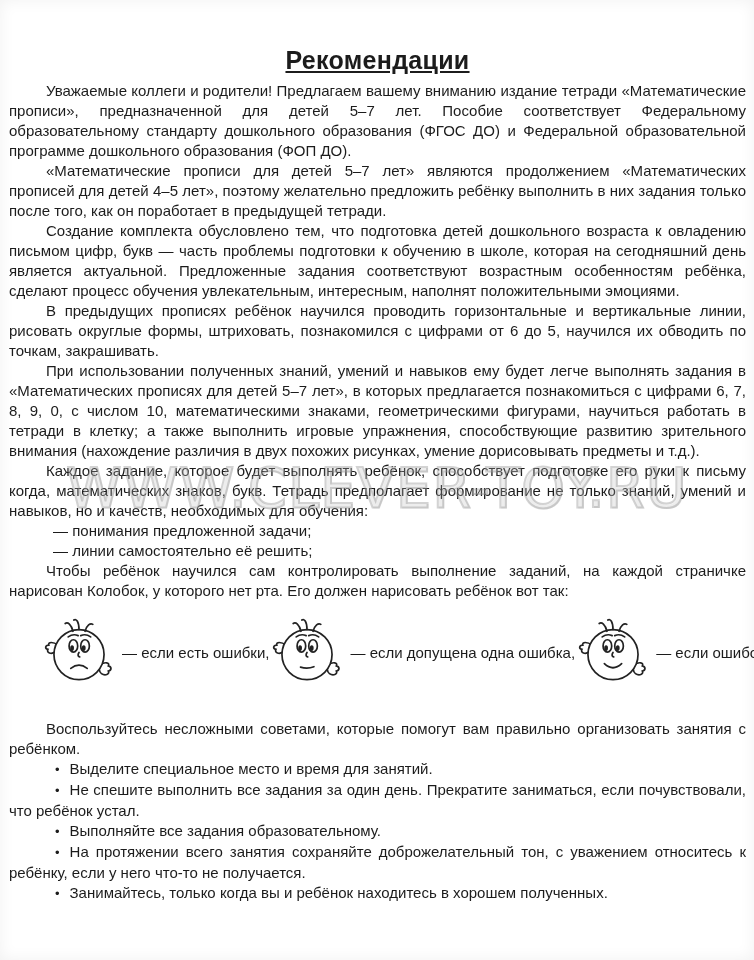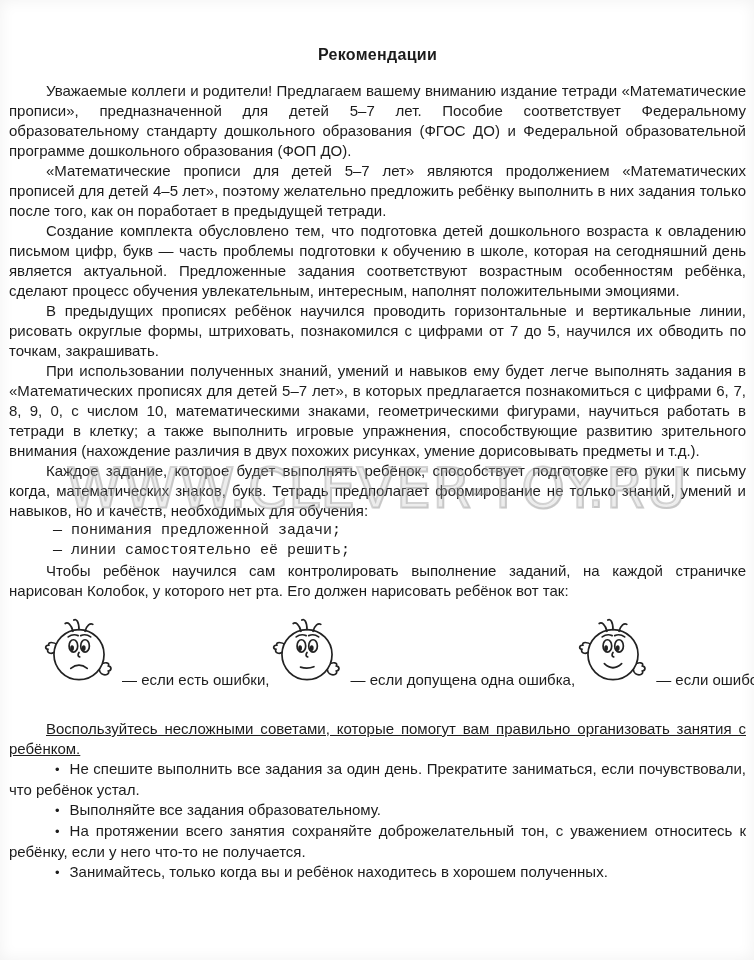--- a/index.html
+++ b/index.html
@@ -16,59 +16,59 @@
     background: #ffffff;
     box-shadow: inset 0 0 16px rgba(0,0,0,0.06);
     overflow: hidden;
   }
   .content {
     position: relative;
     padding: 46px 8px 0 9px;
     z-index: 1;
   }
   h1.title {
-    font-size: 16px;
+    font-size: 25px;
     font-weight: bold;
     text-align: center;
-    margin: 0 0 17px 0;
+    margin: 0 0 6px 0;
     letter-spacing: 0.3px;
+    text-decoration: underline;
   }
   p {
     margin: 0;
     font-size: 15px;
     line-height: 20px;
     text-align: justify;
     text-indent: 37px;
   }
   p.dash {
     text-indent: 0;
     padding-left: 44px;
     text-align: left;
-    font-family: Liberation Mono, monospace;
   }
   p.bullet { text-indent: 46px; }
   .bmark { padding-right: 10px; font-size: 13px; }
   .faces-row {
     display: flex;
     align-items: center;
     justify-content: space-between;
     margin: 8px 4px 0 32px;
     height: 86px;
   }
-  .face-group { display: flex; align-items: flex-end; }
+  .face-group { display: flex; align-items: center; }
   .face-caption {
     font-size: 15px;
     margin-left: 5px;
     white-space: nowrap;
   }
   svg.kolobok { width: 76px; height: 72px; display: block; }
   svg.kolobok path, svg.kolobok circle, svg.kolobok ellipse {
     vector-effect: non-scaling-stroke;
   }
-  .advice-intro { margin-top: 24px; text-decoration: underline; }
+  .advice-intro { margin-top: 24px; }
   .watermark {
     position: absolute;
     left: 50%; top: 487px;
     transform: translate(-50%, -50%);
     white-space: nowrap;
     font-weight: normal;
     font-size: 56px;
     letter-spacing: 1px;
     color: rgba(255,255,255,0.12);
     -webkit-text-stroke: 2px rgba(150,150,150,0.42);
@@ -86,21 +86,21 @@
   <div class="watermark">WWW.CLEVER-TOY.RU</div>
 
   <div class="content">
 
     <h1 class="title">Рекомендации</h1>
 
     <div>
         <p class="para">Уважаемые коллеги и родители! Предлагаем вашему вниманию издание тетради «Математические прописи», предназначенной для детей 5–7 лет. Пособие соответствует Федеральному образовательному стандарту дошкольного образования (ФГОС ДО) и Федеральной образовательной программе дошкольного образования (ФОП ДО).</p>
         <p class="para">«Математические прописи для детей 5–7 лет» являются продолжением «Математических прописей для детей 4–5 лет», поэтому желательно предложить ребёнку выполнить в них задания только после того, как он поработает в предыдущей тетради.</p>
         <p class="para">Создание комплекта обусловлено тем, что подготовка детей дошкольного возраста к овладению письмом цифр, букв — часть проблемы подготовки к обучению в школе, которая на сегодняшний день является актуальной. Предложенные задания соответствуют возрастным особенностям ребёнка, сделают процесс обучения увлекательным, интересным, наполнят положительными эмоциями.</p>
-        <p class="para">В предыдущих прописях ребёнок научился проводить горизонтальные и вертикальные линии, рисовать округлые формы, штриховать, познакомился с цифрами от 7 до 5, научился их обводить по точкам, закрашивать.</p>
+        <p class="para">В предыдущих прописях ребёнок научился проводить горизонтальные и вертикальные линии, рисовать округлые формы, штриховать, познакомился с цифрами от 6 до 5, научился их обводить по точкам, закрашивать.</p>
         <p class="para">При использовании полученных знаний, умений и навыков ему будет легче выполнять задания в «Математических прописях для детей 5–7 лет», в которых предлагается познакомиться с цифрами 6, 7, 8, 9, 0, с числом 10, математическими знаками, геометрическими фигурами, научиться работать в тетради в клетку; а также выполнить игровые упражнения, способствующие развитию зрительного внимания (нахождение различия в двух похожих рисунках, умение дорисовывать предметы и т.д.).</p>
         <p class="para">Каждое задание, которое будет выполнять ребёнок, способствует подготовке его руки к письму когда, математических знаков, букв. Тетрадь предполагает формирование не только знаний, умений и навыков, но и качеств, необходимых для обучения:</p>
       </div>
 
     <div>
         <p class="dash">— понимания предложенной задачи;</p>
         <p class="dash">— линии самостоятельно её решить;</p>
       </div>
 
     <p>Чтобы ребёнок научился сам контролировать выполнение заданий, на каждой страничке нарисован Колобок, у которого нет рта. Его должен нарисовать ребёнок вот так:</p>
@@ -165,20 +165,21 @@
           <path d="M34,51.5 Q44,61 54,51.5"></path>
         </svg>
         <span class="face-caption">— если ошибок нет.</span>
       </div>
 
     </div>
 
     <p class="advice-intro">Воспользуйтесь несложными советами, которые помогут вам правильно организовать занятия с ребёнком.</p>
 
     <div>
+        <p class="bullet"><span class="bmark">•</span><span>Выделите специальное место и время для занятий.</span></p>
         <p class="bullet"><span class="bmark">•</span><span>Не спешите выполнить все задания за один день. Прекратите заниматься, если почувствовали, что ребёнок устал.</span></p>
         <p class="bullet"><span class="bmark">•</span><span>Выполняйте все задания образовательному.</span></p>
         <p class="bullet"><span class="bmark">•</span><span>На протяжении всего занятия сохраняйте доброжелательный тон, с уважением относитесь к ребёнку, если у него что-то не получается.</span></p>
         <p class="bullet"><span class="bmark">•</span><span>Занимайтесь, только когда вы и ребёнок находитесь в хорошем полученных.</span></p>
       </div>
 
   </div>
 </div>
 
 </body></html>

